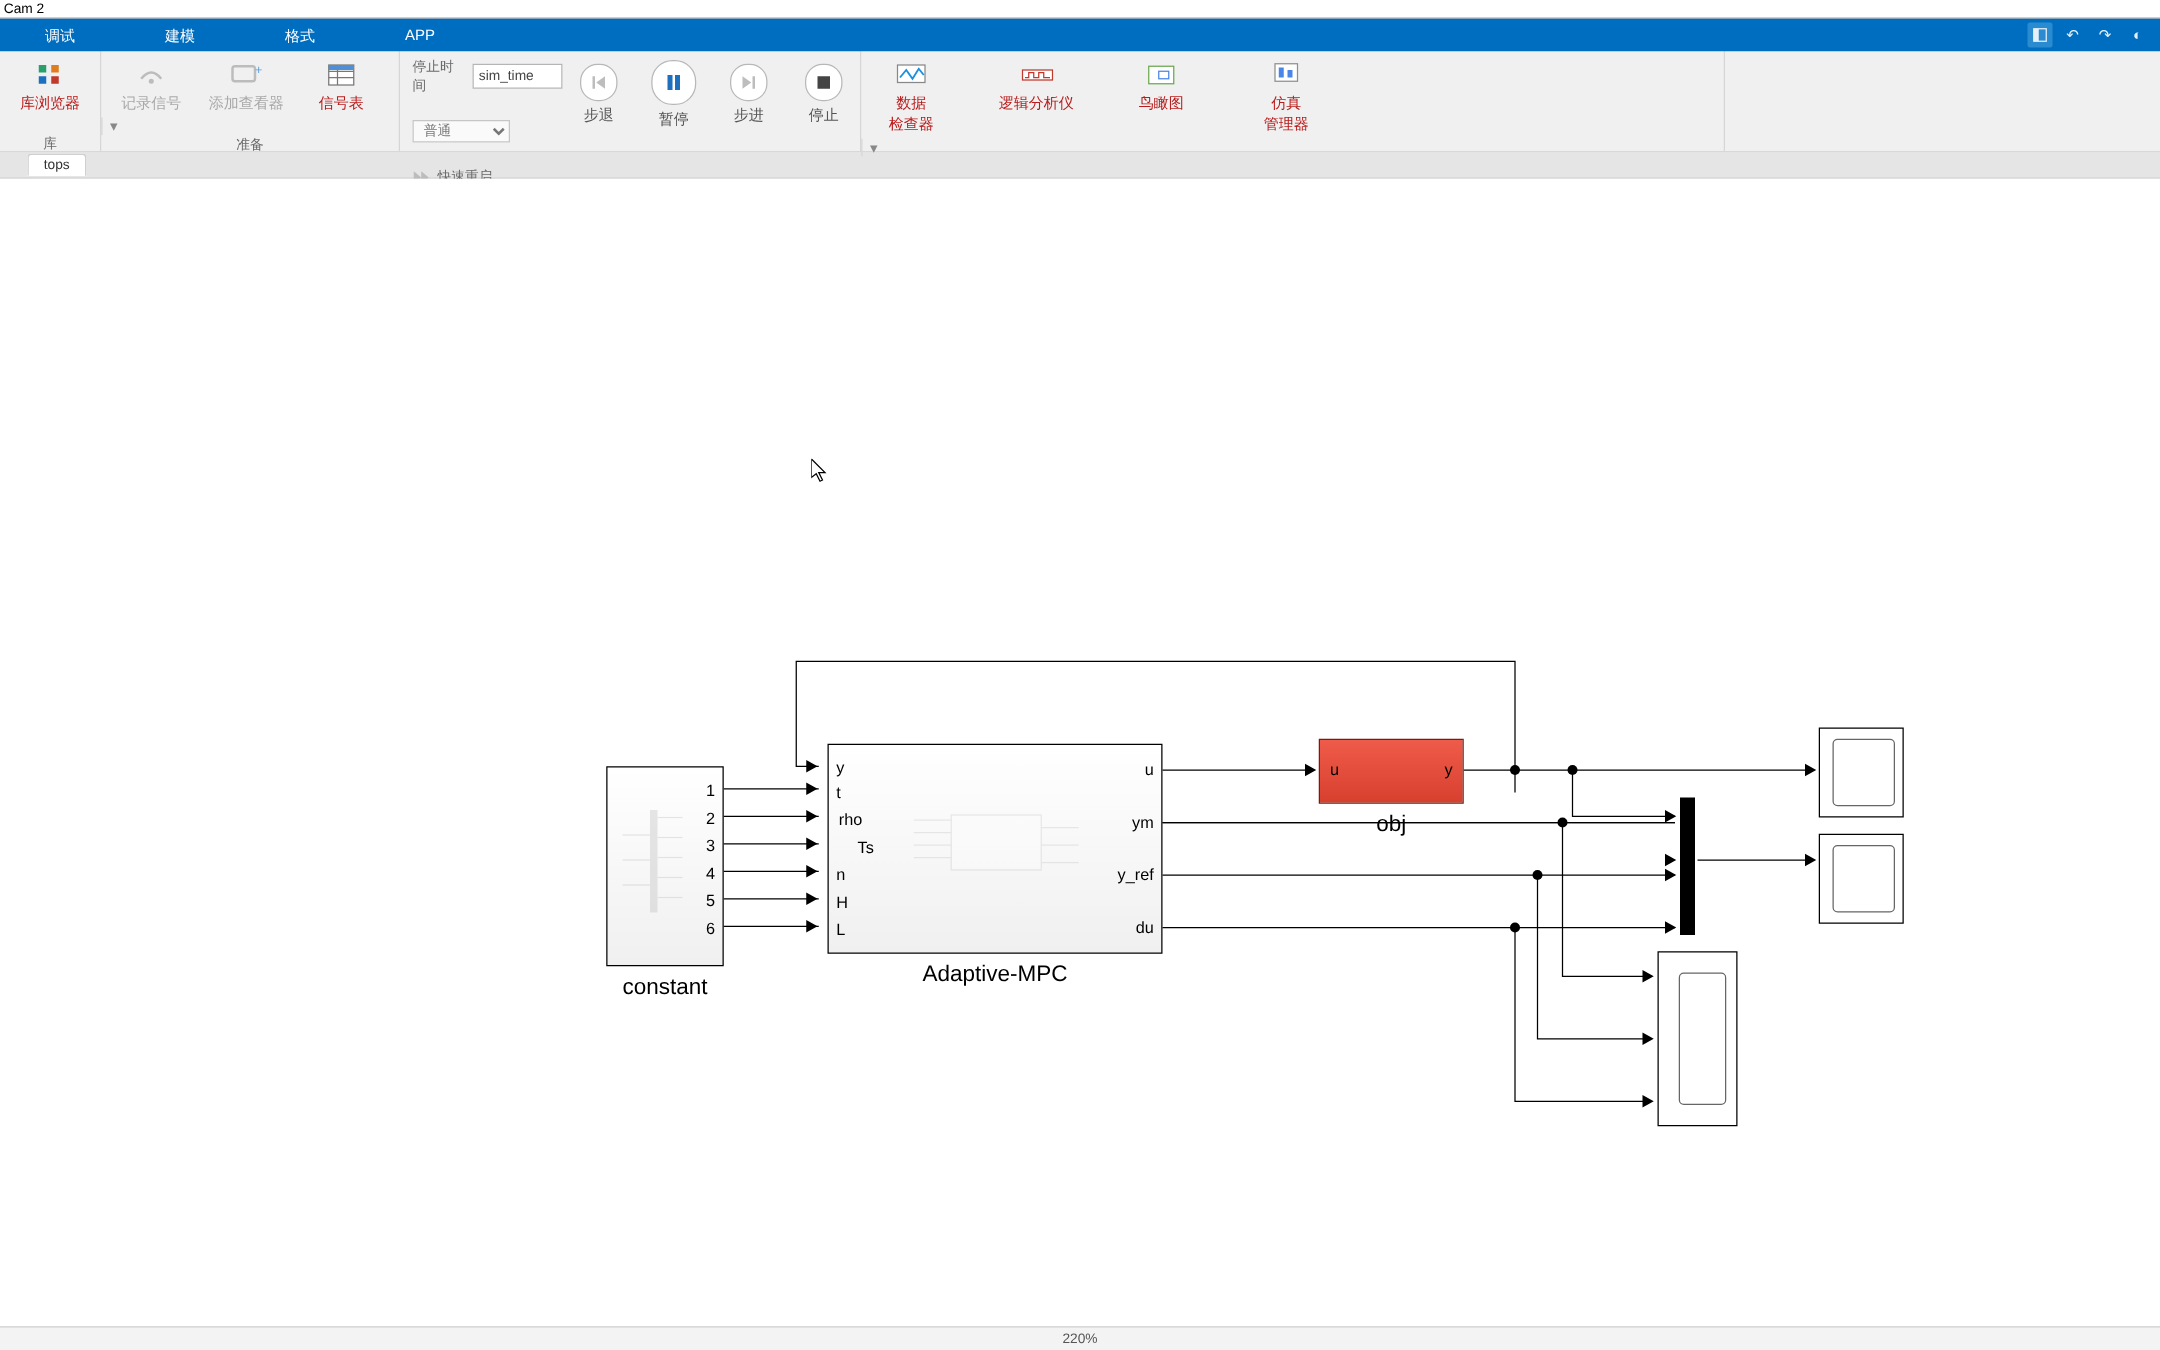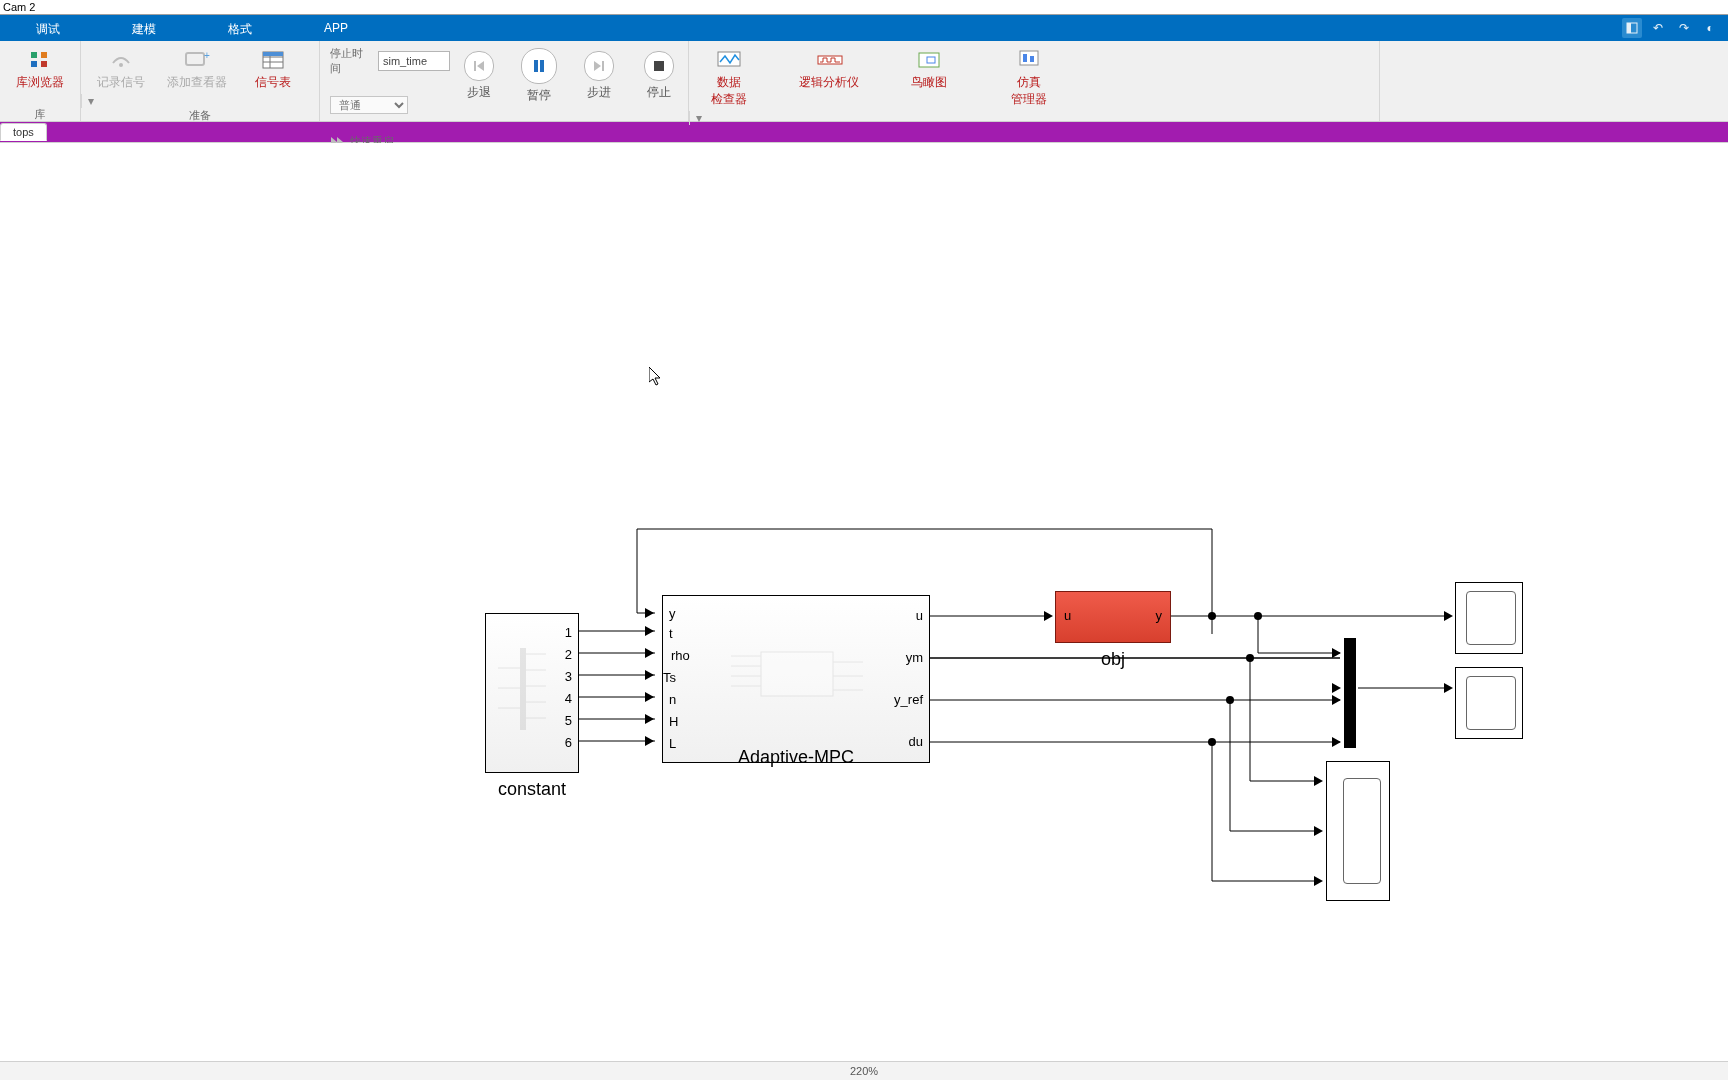--- a/index.html
+++ b/index.html
@@ -22,21 +22,21 @@
 .kv{display:flex;flex-direction:column;gap:20px;padding-top:2px}
 .kv .row{display:flex;align-items:center;gap:6px;font-size:11px;color:#6a6a6a}
 .kv select,.kv input{font-size:11px;height:18px;border:1px solid #b5b5b5;background:#fff;color:#444;padding:0 4px}
 .kv input{width:62px}
 .kv select{width:78px}
 .playrow{display:flex;gap:22px;align-items:center;padding-top:4px}
 .pbtn{display:flex;flex-direction:column;align-items:center;gap:3px;color:#555;width:38px}
 .pbtn .c{width:28px;height:28px;border:1px solid #b8b8b8;border-radius:14px;display:flex;align-items:center;justify-content:center;background:#fff}
 .drop{width:18px;display:flex;align-items:center;justify-content:center;color:#888;border-left:1px solid #d6d6d6}
 
-#crumb{height:20px;border-bottom:1px solid #d0d0d0;background:#a21caf;display:flex;align-items:center;padding-left:0}
+#crumb{height:20px;border-bottom:1px solid #d0d0d0;background:#e5e5e5;display:flex;align-items:center;padding-left:22px}
 #crumb .chip{background:#fff;border:1px solid #cfcfcf;border-bottom-color:#fff;padding:2px 12px;font-size:11px;color:#333;border-radius:3px 3px 0 0}
 
 #canvas{position:relative;width:100%;height:940px;background:#fff}
 
 #status{position:absolute;bottom:0;left:0;right:0;height:18px;background:#f3f3f3;border-top:1px solid #d0d0d0;text-align:center;font-size:11px;color:#555;line-height:18px}
 
 .block{position:absolute;background:linear-gradient(#fff,#f0f0f0);border:1px solid #000;box-sizing:border-box}
 .blklabel{position:absolute;font-size:18px;color:#000;transform:translateX(-50%)}
 .port{position:absolute;font-size:13px;color:#000;white-space:nowrap}
 .tri{position:absolute;width:0;height:0;border-top:5px solid transparent;border-bottom:5px solid transparent;border-left:9px solid #000}
@@ -309,42 +309,42 @@
   <div class="tri" style="left:645px;top:549px"></div>
   <div class="tri" style="left:645px;top:571px"></div>
   <div class="tri" style="left:645px;top:593px"></div>
   <div class="tri" style="left:645px;top:465px"></div>
   <div class="blklabel" style="left:532px;top:636px">constant</div>
 
   <div class="block" style="left:662px;top:452px;width:268px;height:168px">
     <span class="port" style="left:6px;top:10px">y</span>
     <span class="port" style="left:6px;top:30px">t</span>
     <span class="port" style="left:8px;top:52px">rho</span>
-    <span class="port" style="left:0;top:74px">Ts</span>
+    <span class="port" style="left:23px;top:74px">Ts</span>
     <span class="port" style="left:6px;top:96px">n</span>
     <span class="port" style="left:6px;top:118px">H</span>
     <span class="port" style="left:6px;top:140px">L</span>
 
     <span class="port" style="right:6px;top:12px">u</span>
     <span class="port" style="right:6px;top:54px">ym</span>
     <span class="port" style="right:6px;top:96px">y_ref</span>
     <span class="port" style="right:6px;top:138px">du</span>
 
     <svg width="140" height="80" style="position:absolute;left:64px;top:40px;opacity:.3">
       <rect x="34" y="16" width="72" height="44" fill="#fff" stroke="#bbb"></rect>
       <line x1="4" y1="20" x2="34" y2="20" stroke="#bbb"></line>
         <line x1="4" y1="30" x2="34" y2="30" stroke="#bbb"></line>
       <line x1="4" y1="40" x2="34" y2="40" stroke="#bbb"></line>
         <line x1="4" y1="50" x2="34" y2="50" stroke="#bbb"></line>
       <line x1="106" y1="26" x2="136" y2="26" stroke="#bbb"></line>
         <line x1="106" y1="40" x2="136" y2="40" stroke="#bbb"></line>
         <line x1="106" y1="54" x2="136" y2="54" stroke="#bbb"></line>
     </svg>
   </div>
-  <div class="blklabel" style="left:796px;top:604px">Adaptive-MPC</div>
+  <div class="blklabel" style="left:796px;top:626px">Adaptive-MPC</div>
 
   <div class="block obj" style="left:1055px;top:448px;width:116px;height:52px">
     <span class="port" style="left:8px;top:16px">u</span>
     <span class="port" style="right:8px;top:16px">y</span>
   </div>
   <div class="tri" style="left:1044px;top:468px"></div>
   <div class="blklabel" style="left:1113px;top:506px">obj</div>
 
   <div class="mux" style="left:1344px;top:495px;width:12px;height:110px"></div>
   <div class="tri" style="left:1332px;top:505px"></div>

